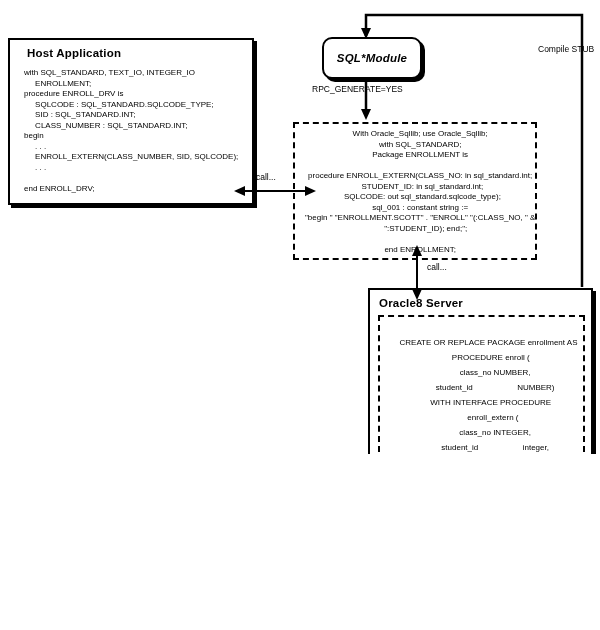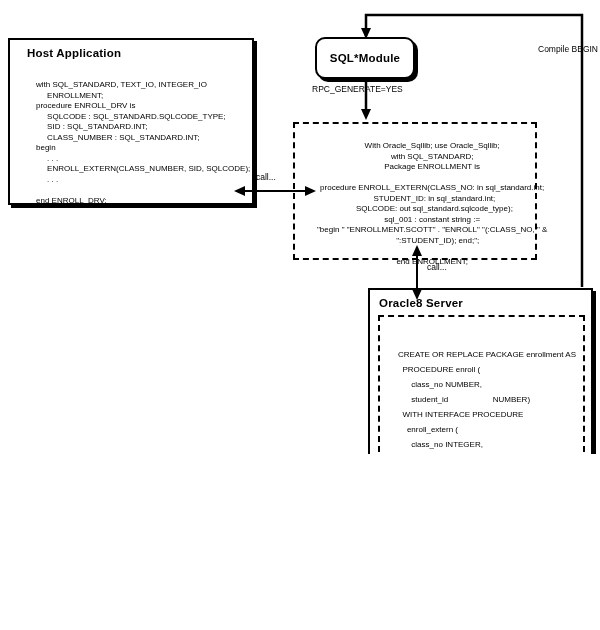--- a/index.html
+++ b/index.html
@@ -11,21 +11,21 @@
     position:absolute; background:#fff; border:2px solid #000;
     box-shadow:3px 3px 0 #000;
   }
   .rounded { border-radius:10px; }
   .dashed-box { position:absolute; border:2px dashed #000; background:transparent; }
   .box-title {
     position:absolute; font-weight:bold; font-size:11.5px; letter-spacing:0.2px;
     white-space:nowrap;
   }
   pre.code {
-    position:absolute; margin:12px; font-family:"Liberation Sans", sans-serif;
+    position:absolute; margin:0; font-family:"Liberation Sans", sans-serif;
     font-size:8px; line-height:10.5px; white-space:pre; color:#000;
   }
   pre.code.server { line-height:15px; }
   .float-label { position:absolute; font-size:8.5px; white-space:nowrap; }
   svg.overlay { position:absolute; left:0; top:0; z-index:5; pointer-events:none; }
 </style>
 </head>
 <body>
 
 <div class="canvas">
@@ -39,40 +39,40 @@
      SID : SQL_STANDARD.INT;
      CLASS_NUMBER : SQL_STANDARD.INT;
 begin
      . . .
      ENROLL_EXTERN(CLASS_NUMBER, SID, SQLCODE);
      . . .
 
 end ENROLL_DRV;</pre>
   </div>
 
-  <div class="solid-box rounded" style="left:315px; top:37px; width:96px; height:38px;">
+  <div class="solid-box rounded" style="left:322px; top:37px; width:96px; height:38px;font-style:italic;">
     <div class="box-title" style="left:0; top:0; width:96px; height:38px; line-height:38px; text-align:center; position:absolute;">SQL*Module</div>
   </div>
 
   <div class="dashed-box" style="left:293px; top:122px; width:240px; height:134px;">
     <pre class="code" style="left:10px; top:5px;text-align:center;">With Oracle_Sqllib; use Oracle_Sqllib;
 with SQL_STANDARD;
 Package ENROLLMENT is
 
 procedure ENROLL_EXTERN(CLASS_NO: in sql_standard.int;
   STUDENT_ID: in sql_standard.int;
   SQLCODE: out sql_standard.sqlcode_type);
 sql_001 : constant string :=
 "begin " "ENROLLMENT.SCOTT" . "ENROLL" "(:CLASS_NO, " &amp;
      ":STUDENT_ID); end;";
 
 end ENROLLMENT;</pre>
   </div>
 
-  <div class="solid-box" style="left:368px; top:288px; width:221px; height:318px;">
+  <div class="solid-box" style="left:368px; top:288px; width:221px; height:318px;text-align:center;">
     <div class="box-title" style="left:9px; top:7px;">Oracle8 Server</div>
     <div class="dashed-box" style="left:8px; top:25px; width:203px; height:274px;">
       <pre class="code server" style="left:6px; top:18px;">CREATE OR REPLACE PACKAGE enrollment AS
   PROCEDURE enroll (
       class_no NUMBER,
       student_id                    NUMBER)
   WITH INTERFACE PROCEDURE
     enroll_extern (
       class_no INTEGER,
       student_id                    integer,
@@ -88,21 +88,21 @@
   BEGIN
     INSERT INTO enroll_table  VALUES (
        class_no,
        student_id);
    END enroll;
  END enrollment;
  /</pre>
     </div>
   </div>
 
-  <div class="float-label" style="left:538px; top:44px;">Compile BEGIN</div>
+  <div class="float-label" style="left:538px; top:44px;">Compile STUB</div>
   <div class="float-label" style="left:312px; top:84px;">RPC_GENERATE=YES</div>
   <div class="float-label" style="left:256px; top:172px;">call...</div>
   <div class="float-label" style="left:427px; top:262px;">call...</div>
 
   <svg class="overlay" width="600" height="630" viewBox="0 0 600 630">
 
     <path d="M366,36 L366,15 L582,15 L582,287" fill="none" stroke="#000" stroke-width="2.5"></path>
     <polygon points="366,39 361,28 371,28" fill="#000"></polygon>
 
     <line x1="366" y1="80" x2="366" y2="111" stroke="#000" stroke-width="2.5"></line>

